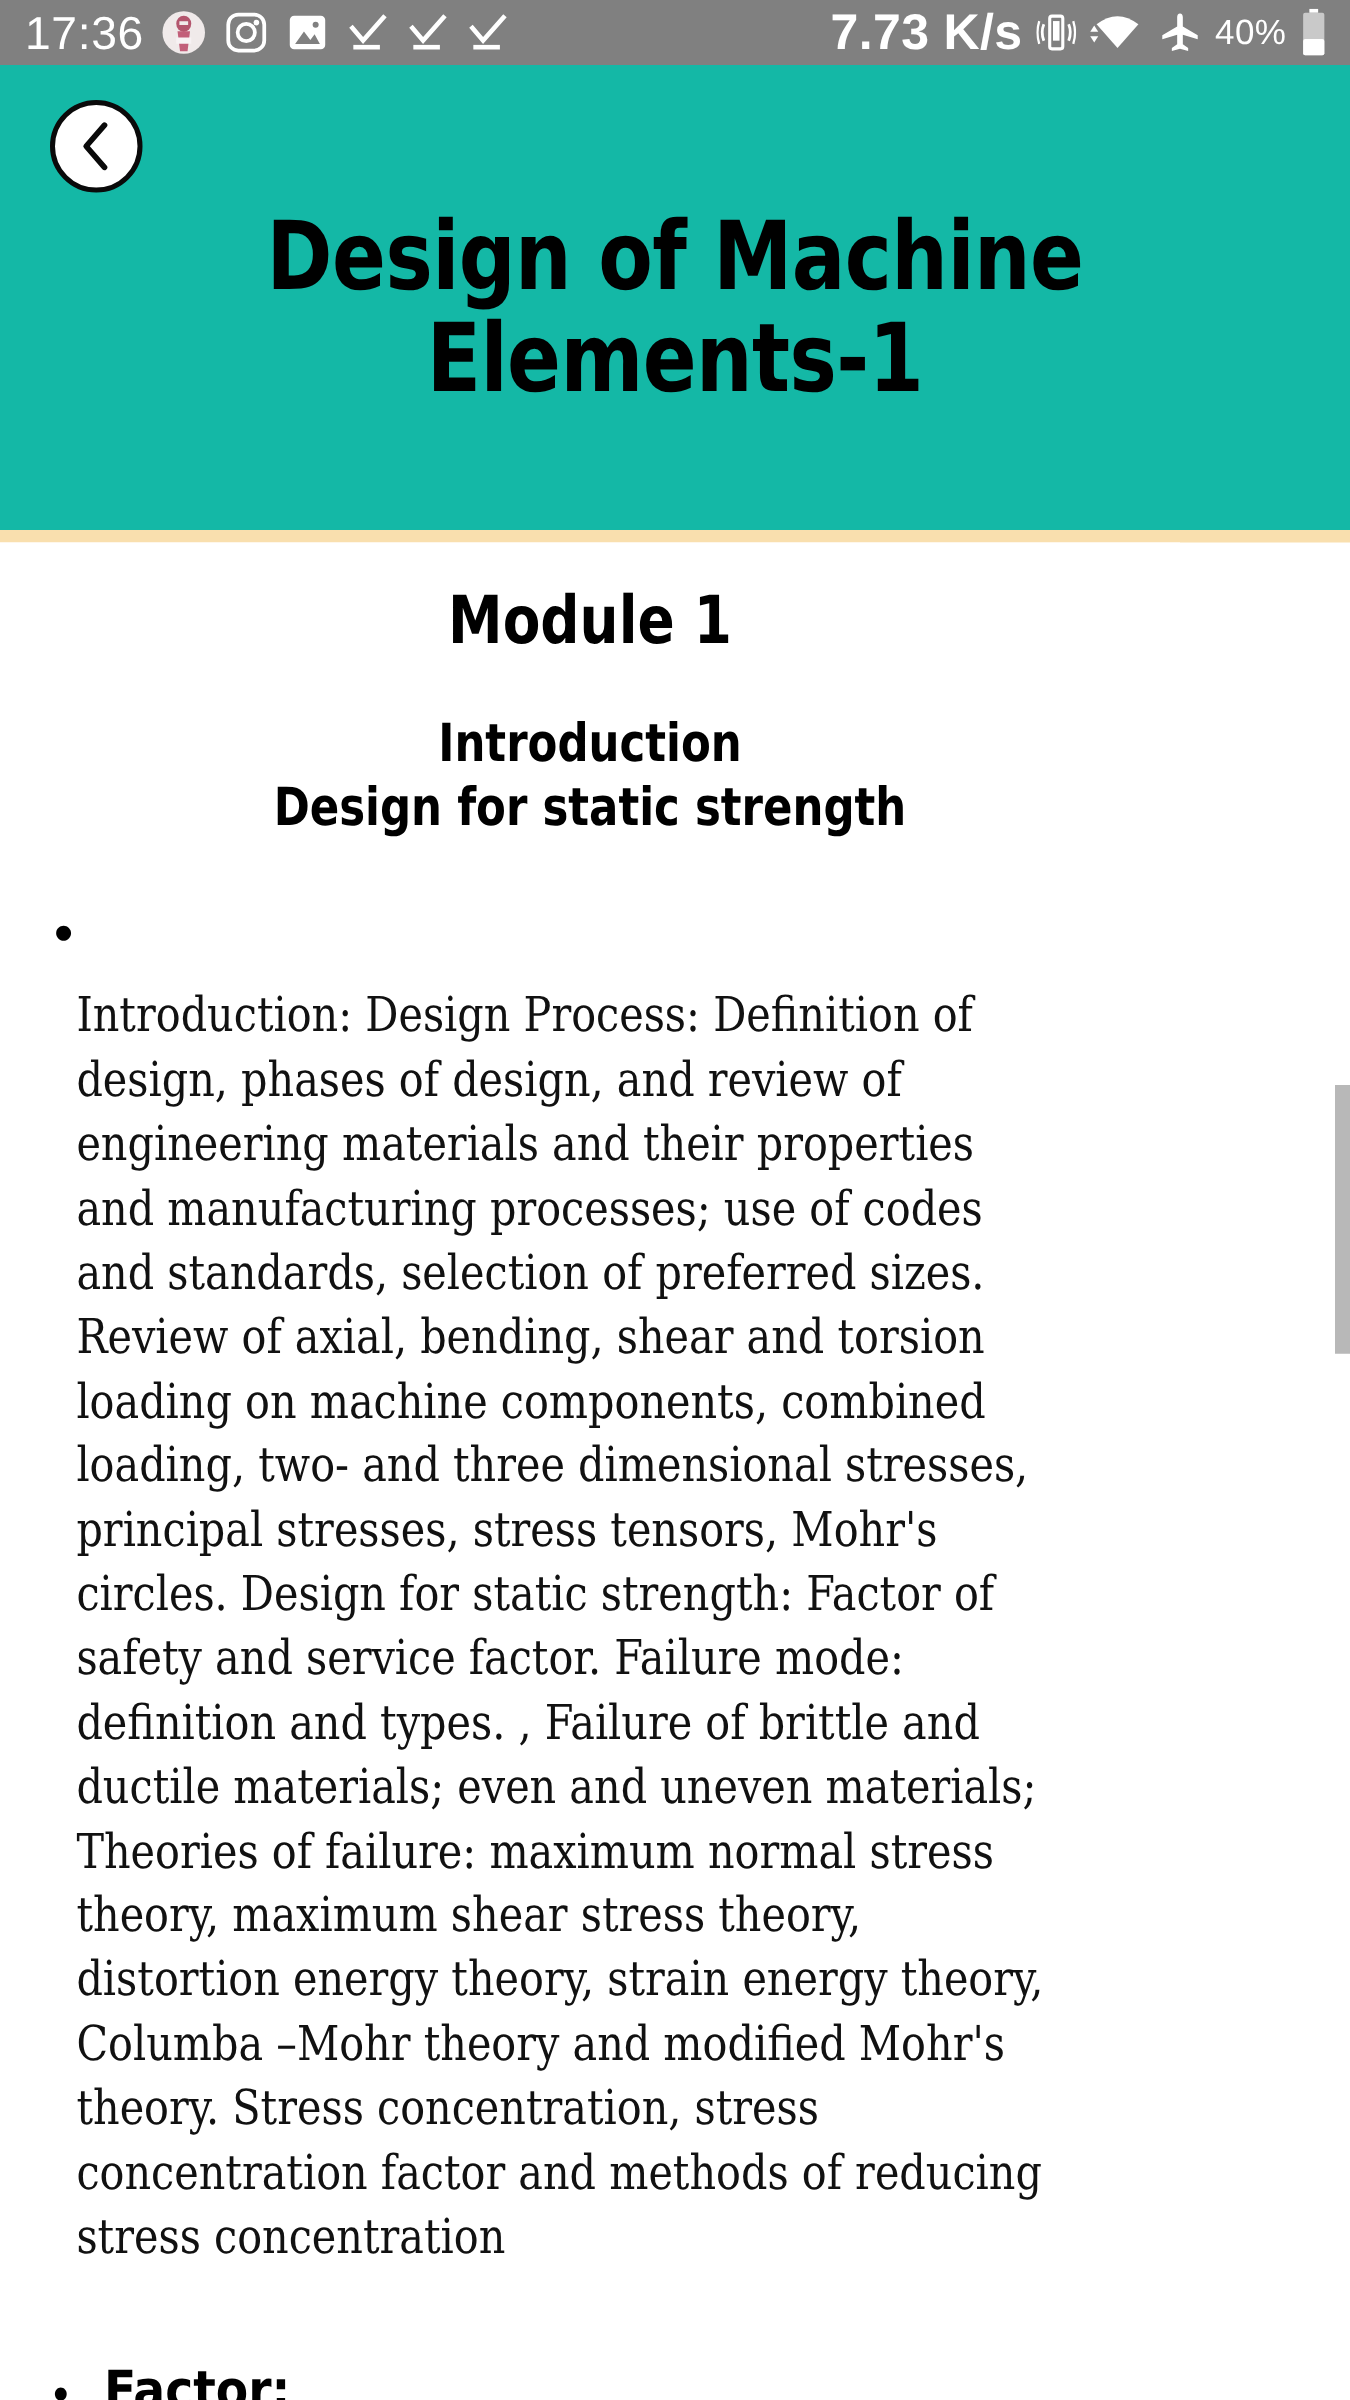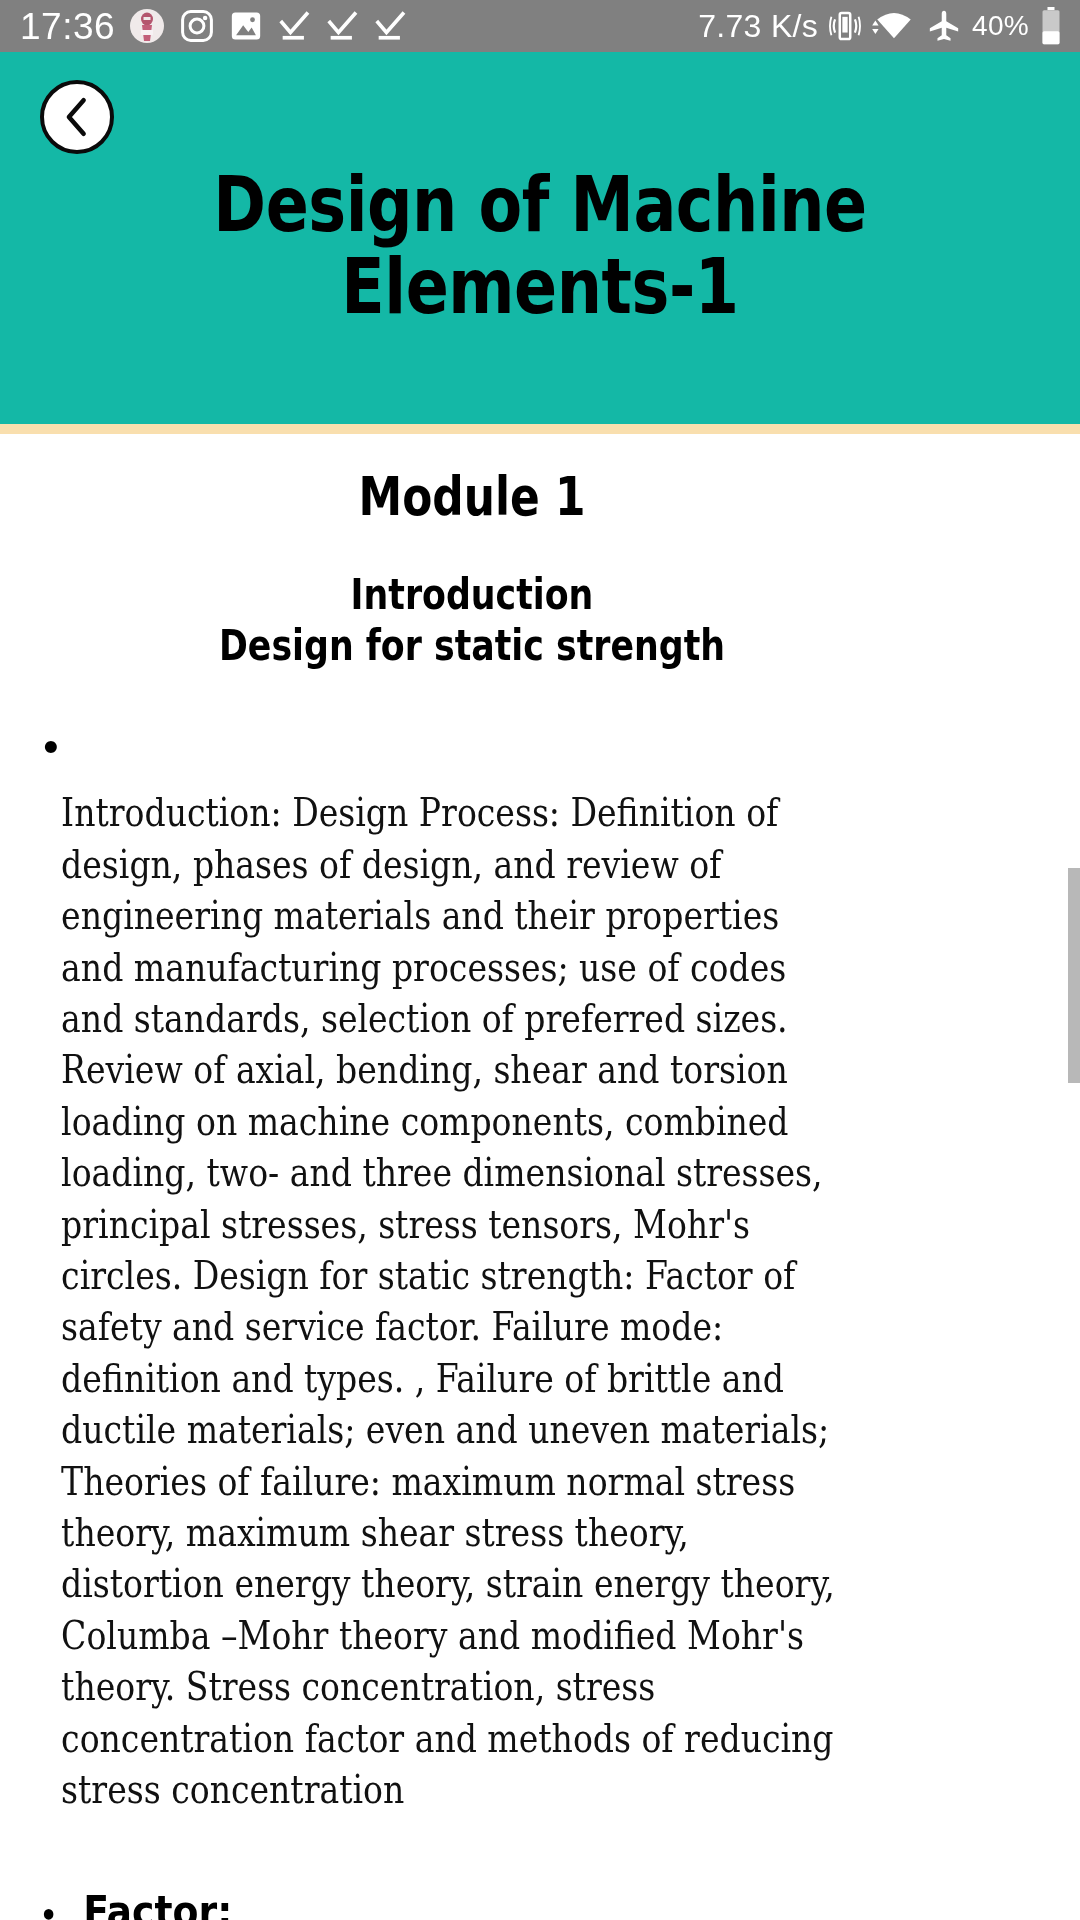--- a/index.html
+++ b/index.html
@@ -19,21 +19,21 @@
     padding:0 18px 0 20px;
     color:#ffffff;
   }
   #status-left{ display:flex; align-items:center; gap:14px; flex:0 0 auto; }
   #status-right{ display:flex; align-items:center; gap:11px; margin-left:auto; }
   .clock{
     font-size:37px; font-weight:400; letter-spacing:0.5px;
     font-family:"Liberation Sans", sans-serif; line-height:1;
   }
   .net-speed{
-    font-size:32px; font-weight:400; letter-spacing:0.3px; line-height:1;
+    font-size:40px; font-weight:700; letter-spacing:0.3px; line-height:1;
   }
   .batt-pct{
     font-size:28px; font-weight:400; letter-spacing:0.3px; line-height:1;
   }
   .sicon{ display:inline-flex; align-items:center; justify-content:center; }
 
   
   #header{
     position:absolute; top:52px; left:0;
     width:1080px; height:380px;

